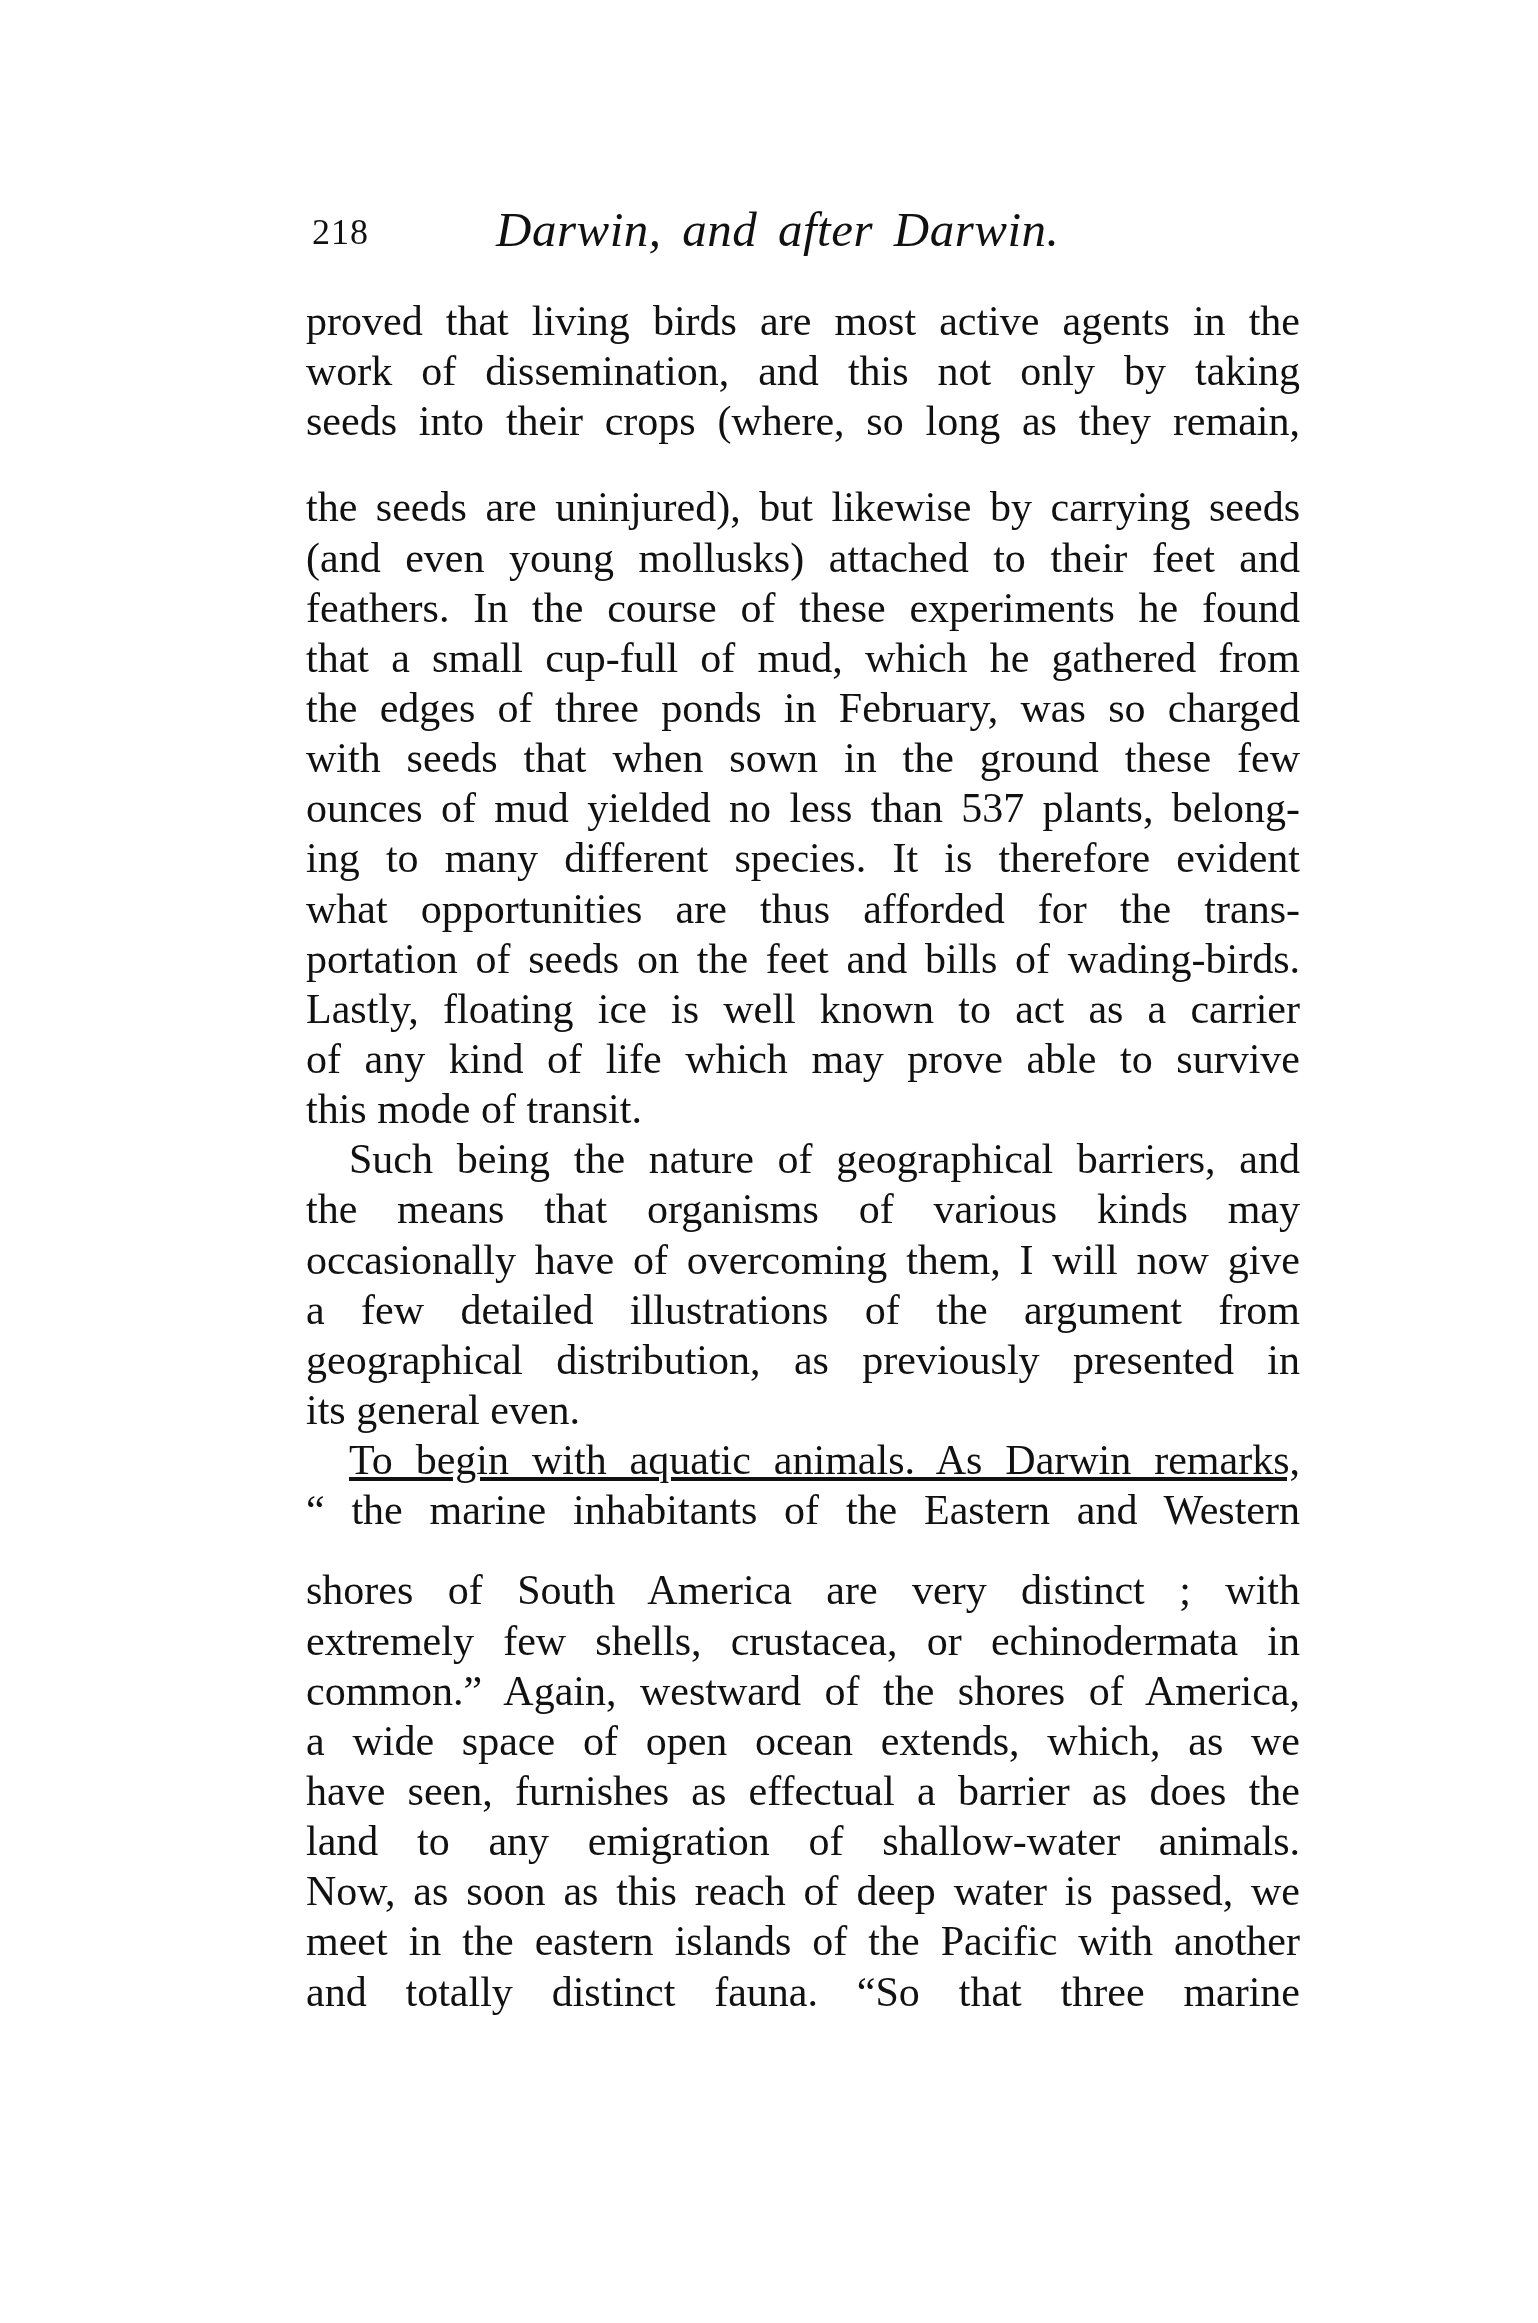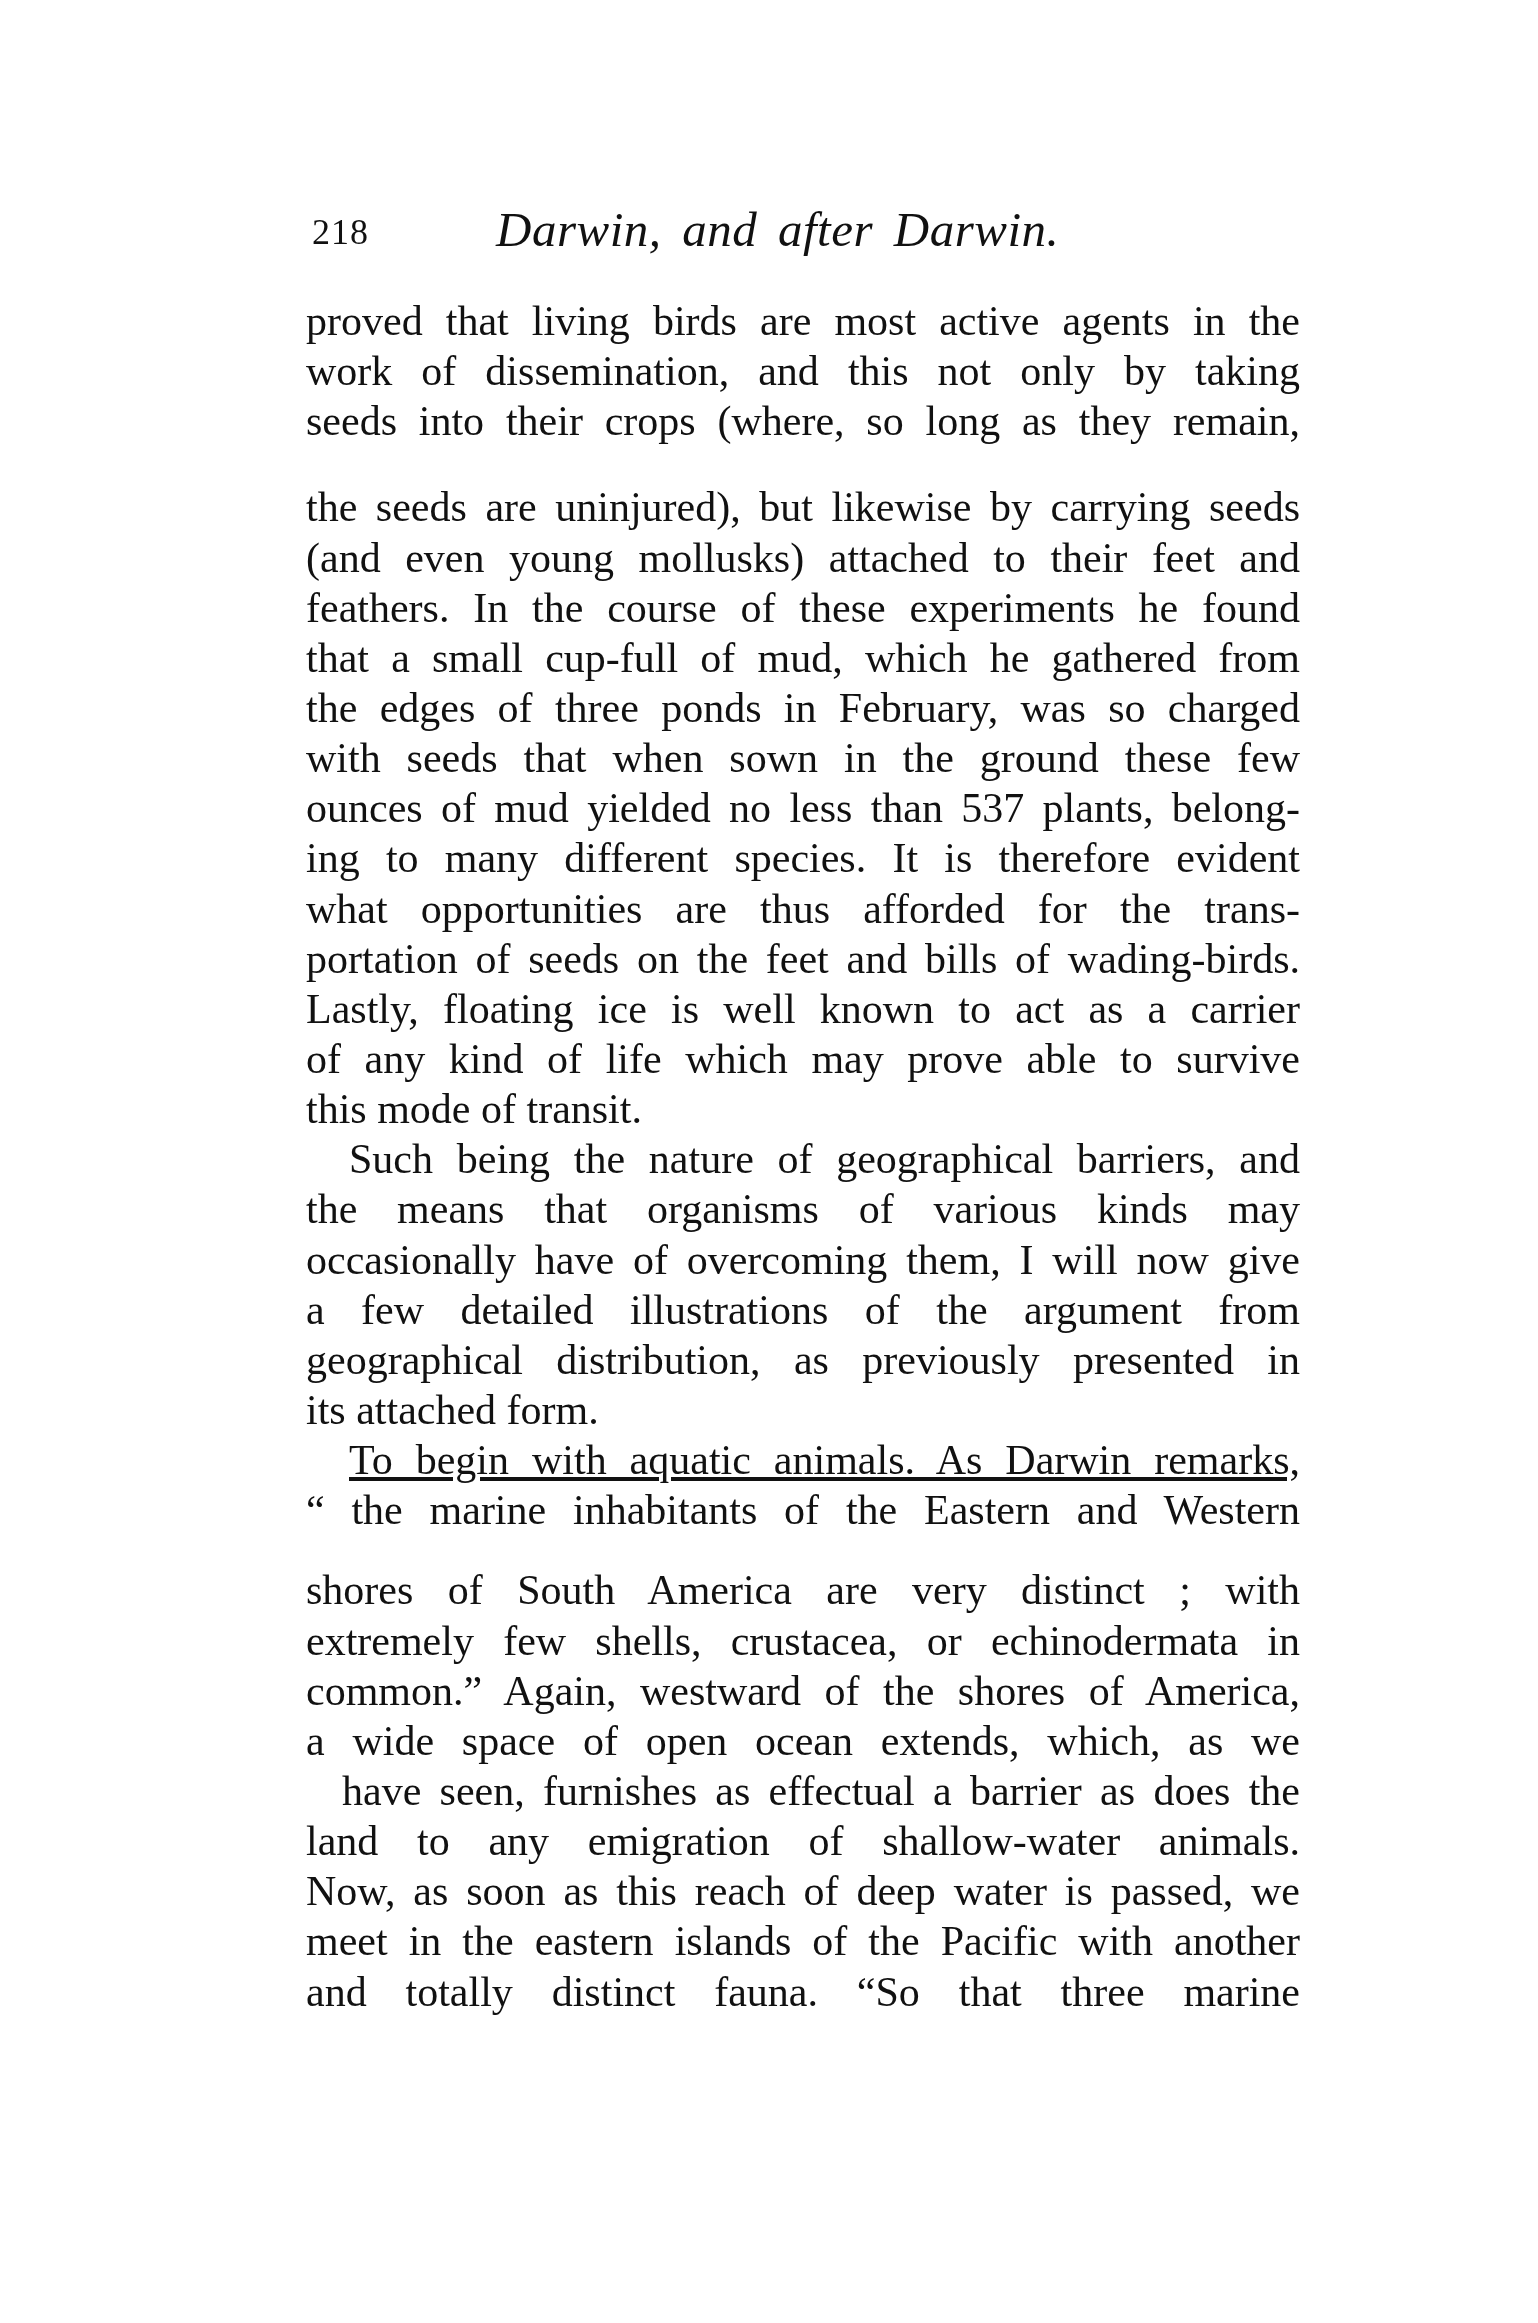--- a/index.html
+++ b/index.html
@@ -146,21 +146,21 @@
       <span class="line">
           <span class="line-inner" style="white-space: normal; display: block;">occasionally have of overcoming them, I will now give</span>
         </span>
       <span class="line">
           <span class="line-inner" style="white-space: normal; display: block;">a few detailed illustrations of the argument from</span>
         </span>
       <span class="line">
           <span class="line-inner" style="white-space: normal; display: block;">geographical distribution, as previously presented in</span>
         </span>
       <span class="line last">
-          <span class="line-inner" style="white-space: normal; display: block;">its attached form.</span>
+          <span class="line-inner" style="white-space: normal; display: block;">its general even.</span>
         </span>
     </div>
 
     <div>
       <span class="line indent">
           <span class="line-inner" style="white-space: normal; display: block; text-decoration: underline;">To begin with aquatic animals.  As Darwin remarks,</span>
         </span>
       <span class="line">
           <span class="line-inner" style="white-space: normal; display: block;">“ the marine inhabitants of the Eastern and Western</span>
         </span>
@@ -170,21 +170,21 @@
       <span class="line">
           <span class="line-inner" style="white-space: normal; display: block;">extremely few shells, crustacea, or echinodermata in</span>
         </span>
       <span class="line">
           <span class="line-inner" style="white-space: normal; display: block;">common.”  Again, westward of the shores of America,</span>
         </span>
       <span class="line">
           <span class="line-inner" style="white-space: normal; display: block;">a wide space of open ocean extends, which, as we</span>
         </span>
       <span class="line">
-          <span class="line-inner" style="white-space: normal; display: block; margin-left: 36px;">have seen, furnishes as effectual a barrier as does the</span>
+          <span class="line-inner" style="white-space: normal; display: block;">have seen, furnishes as effectual a barrier as does the</span>
         </span>
       <span class="line">
           <span class="line-inner" style="white-space: normal; display: block;">land to any emigration of shallow-water animals.</span>
         </span>
       <span class="line">
           <span class="line-inner" style="white-space: normal; display: block;">Now, as soon as this reach of deep water is passed, we</span>
         </span>
       <span class="line">
           <span class="line-inner" style="white-space: normal; display: block;">meet in the eastern islands of the Pacific with another</span>
         </span>

